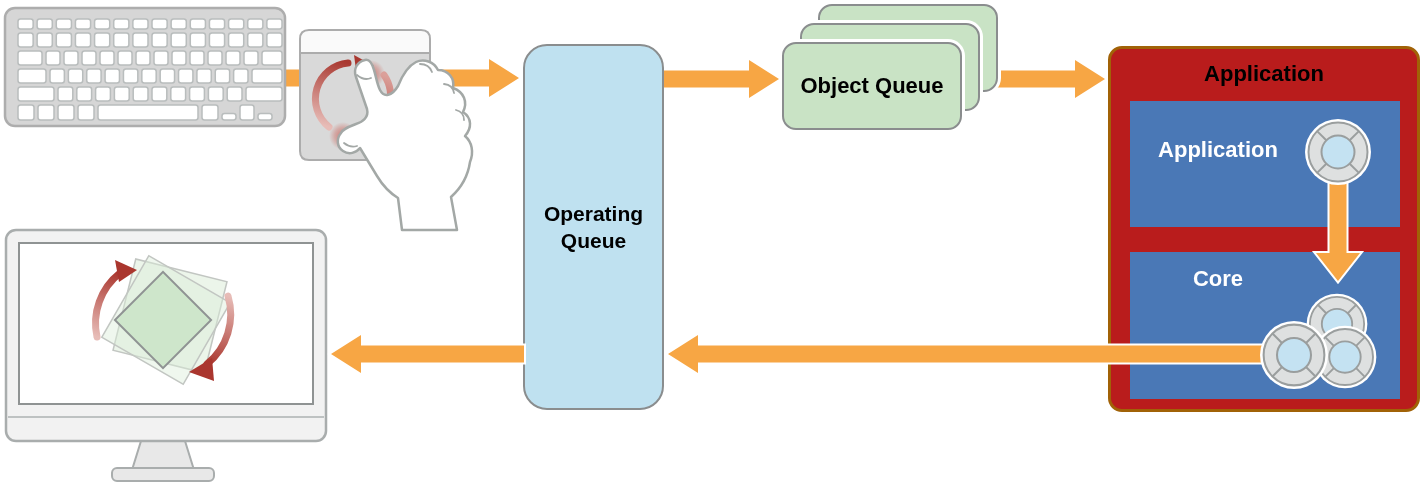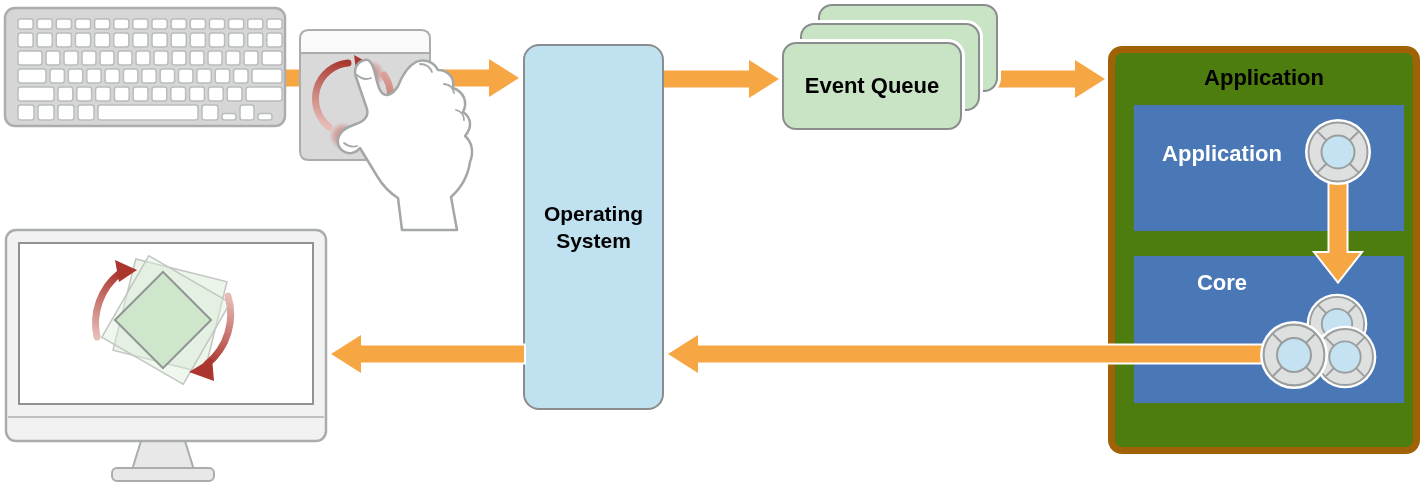--- a/index.html
+++ b/index.html
@@ -4,33 +4,33 @@
 <style>
   html,body{margin:0;padding:0;background:#fff;}
   .canvas{position:relative;width:1422px;height:483px;background:#fff;overflow:hidden;
           font-family:"Liberation Sans", sans-serif;}
   .abs{position:absolute;}
   svg{display:block;}
   .layer{position:absolute;left:0;top:0;}
 
   
   #os-box{left:523px;top:44px;width:141px;height:366px;background:#BFE1F0;
-          border:2px solid #8A8D8E;border-radius:16px;display:flex;align-items:center;
+          border:2px solid #8A8D8E;border-radius:24px;display:flex;align-items:center;
           justify-content:center;box-sizing:border-box;z-index:2;}
   .os-label{font-size:21px;font-weight:bold;color:#000;text-align:center;line-height:27px;}
 
   .eq-card{width:180px;height:88px;background:#C9E3C5;border:2px solid #8A8D8E;
            border-radius:14px;box-shadow:0 0 0 3px #FFFFFF;box-sizing:border-box;z-index:2;}
   #eq-back{left:818px;top:4px;}
   #eq-mid{left:800px;top:23px;}
   #eq-front{left:782px;top:42px;display:flex;align-items:center;justify-content:center;}
   .eq-label{font-size:22px;font-weight:bold;color:#000;}
 
-  #app-box{left:1108px;top:46px;width:312px;height:408px;background:#4d7c0f;
-           border:7px solid #a16207;border-radius:14px;box-sizing:border-box;z-index:2;}
+  #app-box{left:1108px;top:46px;width:312px;height:366px;background:#b91c1c;
+           border:3px solid #a16207;border-radius:14px;box-sizing:border-box;z-index:2;}
   .app-title{position:absolute;left:0;top:12px;width:100%;text-align:center;
              font-size:22px;font-weight:bold;color:#000;}
   .blue-box{position:absolute;left:19px;width:270px;background:#4A78B6;box-sizing:border-box;}
   #app-obj-box{top:52px;height:126px;}
   #core-obj-box{top:203px;height:147px;}
   .blue-label{position:absolute;left:0;width:176px;color:#fff;font-weight:bold;
               font-size:22px;line-height:29px;text-align:center;}
   #app-obj-label{top:34px;}
   #core-obj-label{top:12px;}
 
@@ -201,28 +201,28 @@
         <polygon points="137,270 115,260 119,282" fill="#AA362E"></polygon>
         <path d="M228 296 A 64 64 0 0 1 207 364" fill="none" stroke="url(#gradM2)" stroke-width="7" stroke-linecap="round"></path>
         <polygon points="189,372 212,358 214,381" fill="#AA362E"></polygon>
       </g>
     </g>
   </svg>
 
   <div id="os-box" class="abs">
     <div class="os-label">
       <div>Operating</div>
-      <div>System</div>
+      <div>Queue</div>
     </div>
   </div>
 
   <div id="eq-back" class="abs eq-card"></div>
   <div id="eq-mid" class="abs eq-card"></div>
   <div id="eq-front" class="abs eq-card">
-    <span class="eq-label">Event Queue</span>
+    <span class="eq-label">Object Queue</span>
   </div>
 
   <div id="app-box" class="abs">
     <div class="app-title">Application</div>
     <div id="app-obj-box" class="blue-box">
       <div id="app-obj-label" class="blue-label">
         <div>Application</div>
       </div>
     </div>
     <div id="core-obj-box" class="blue-box">

